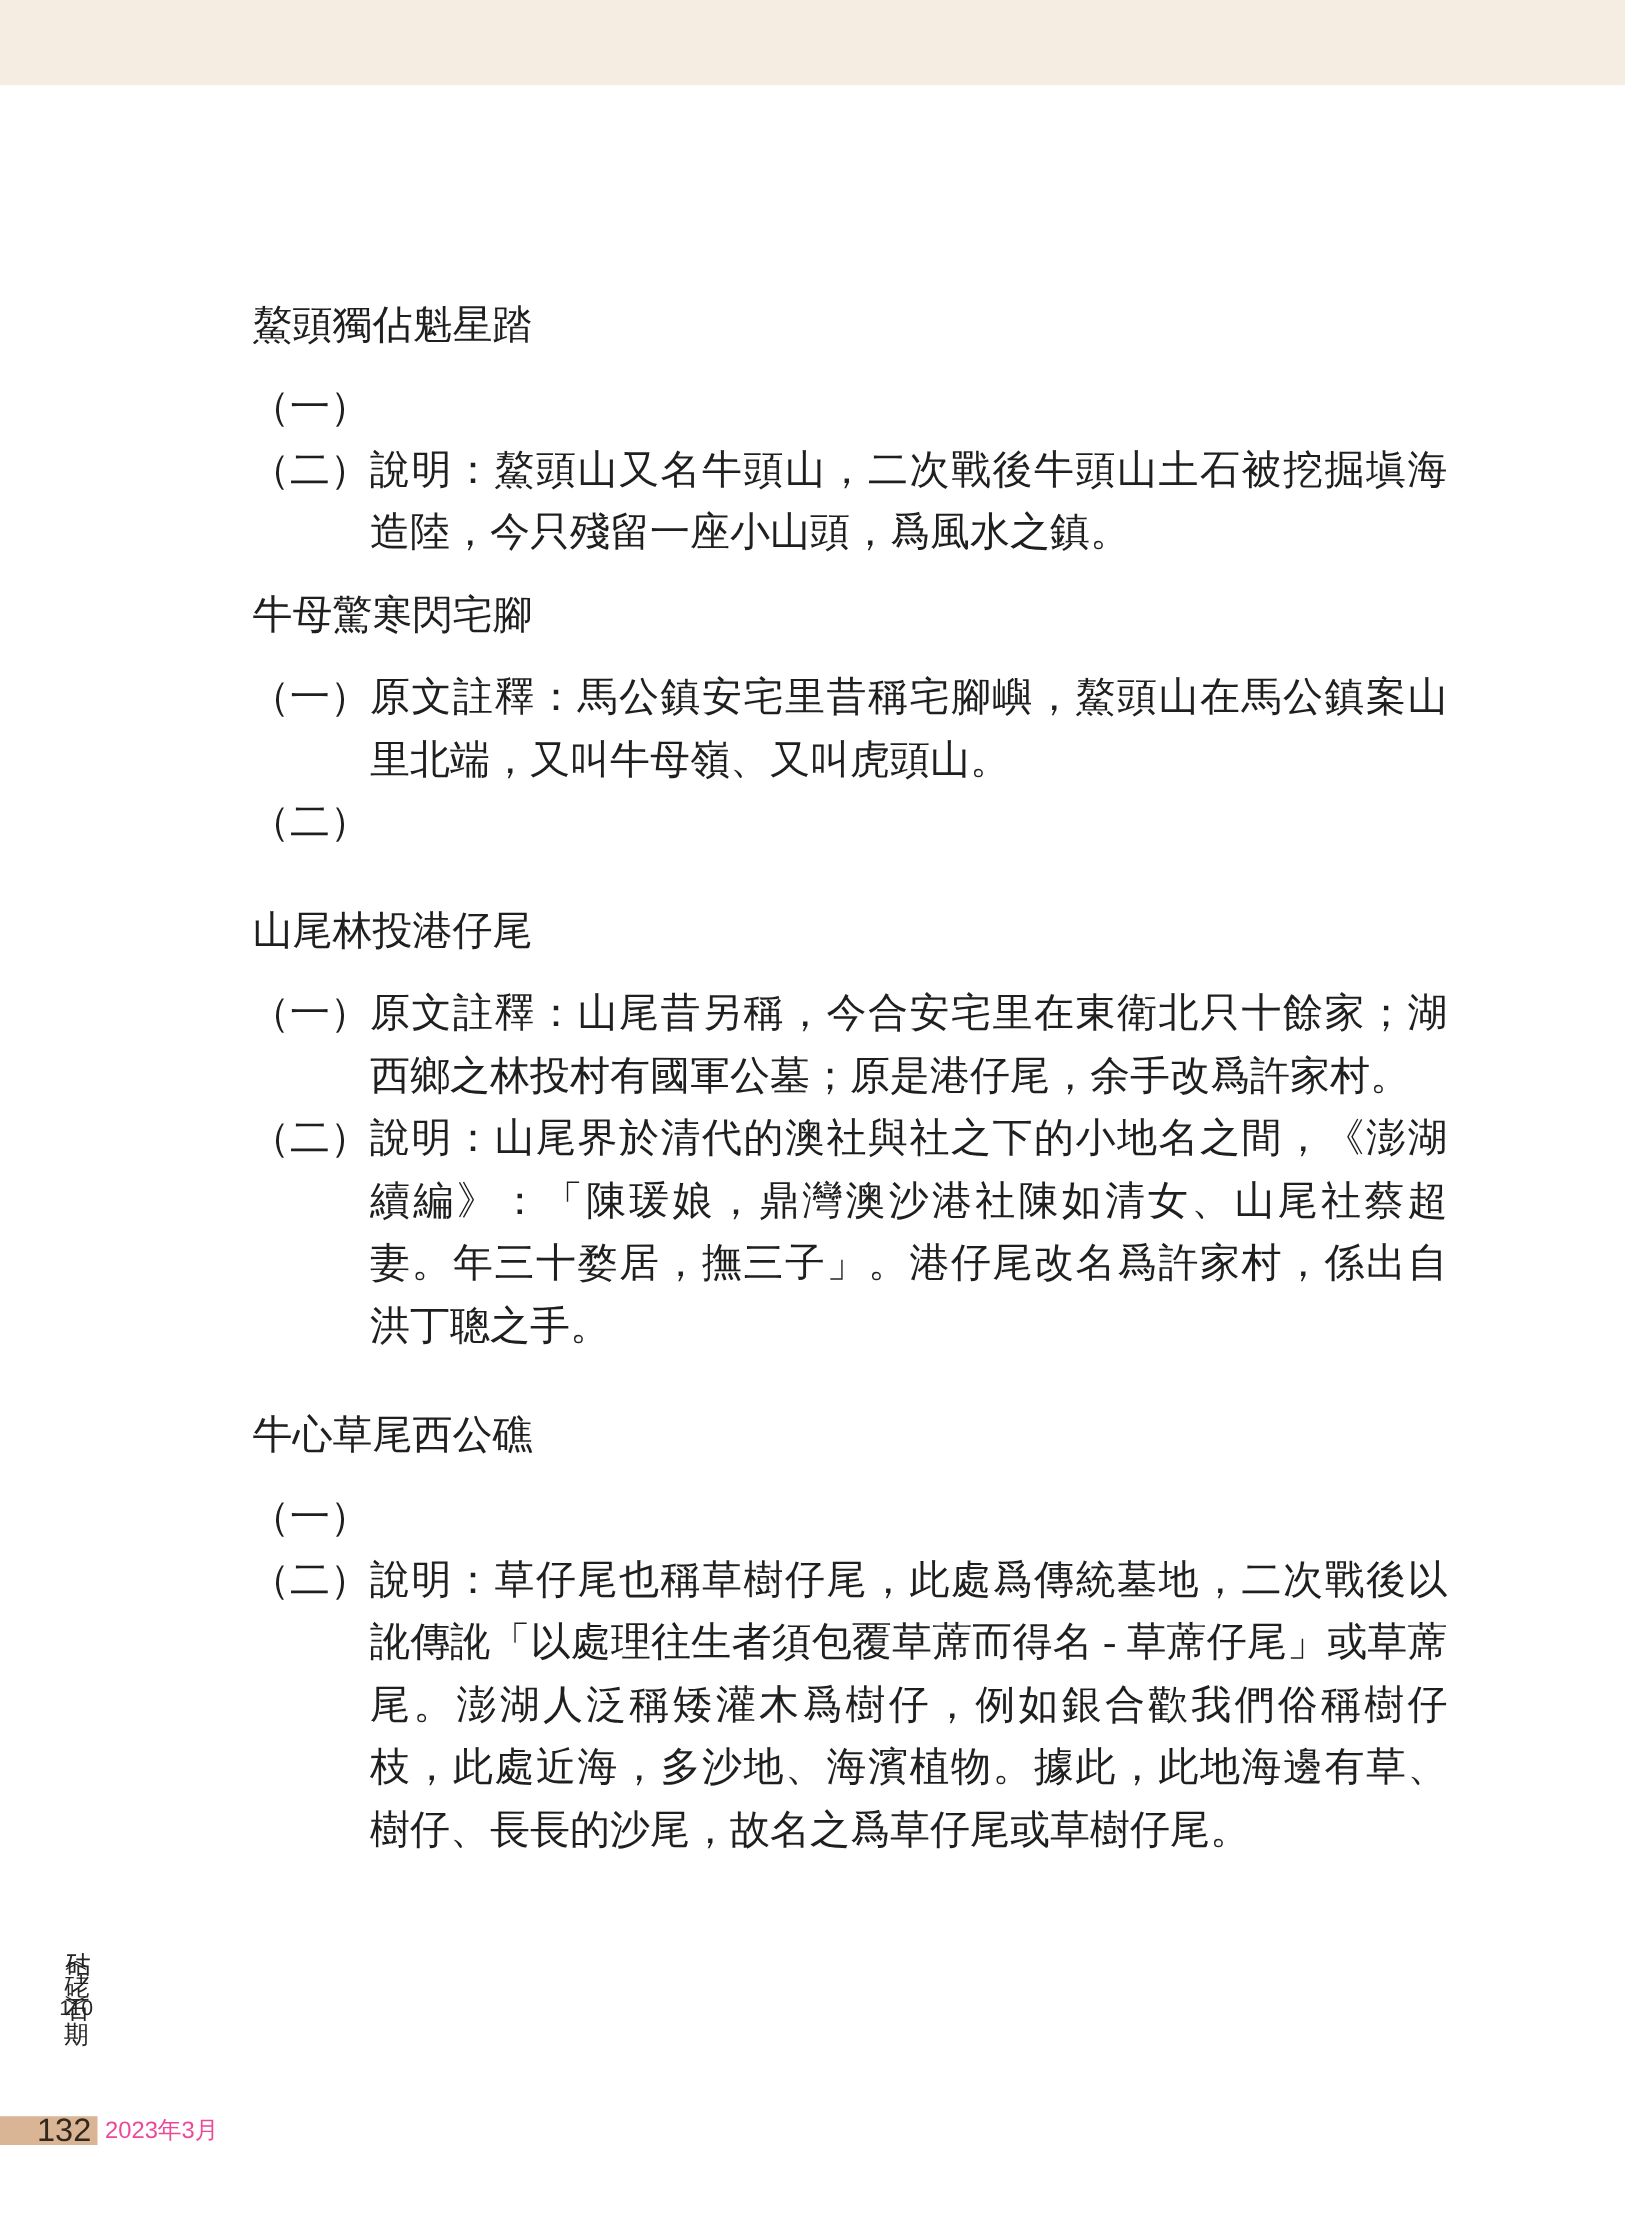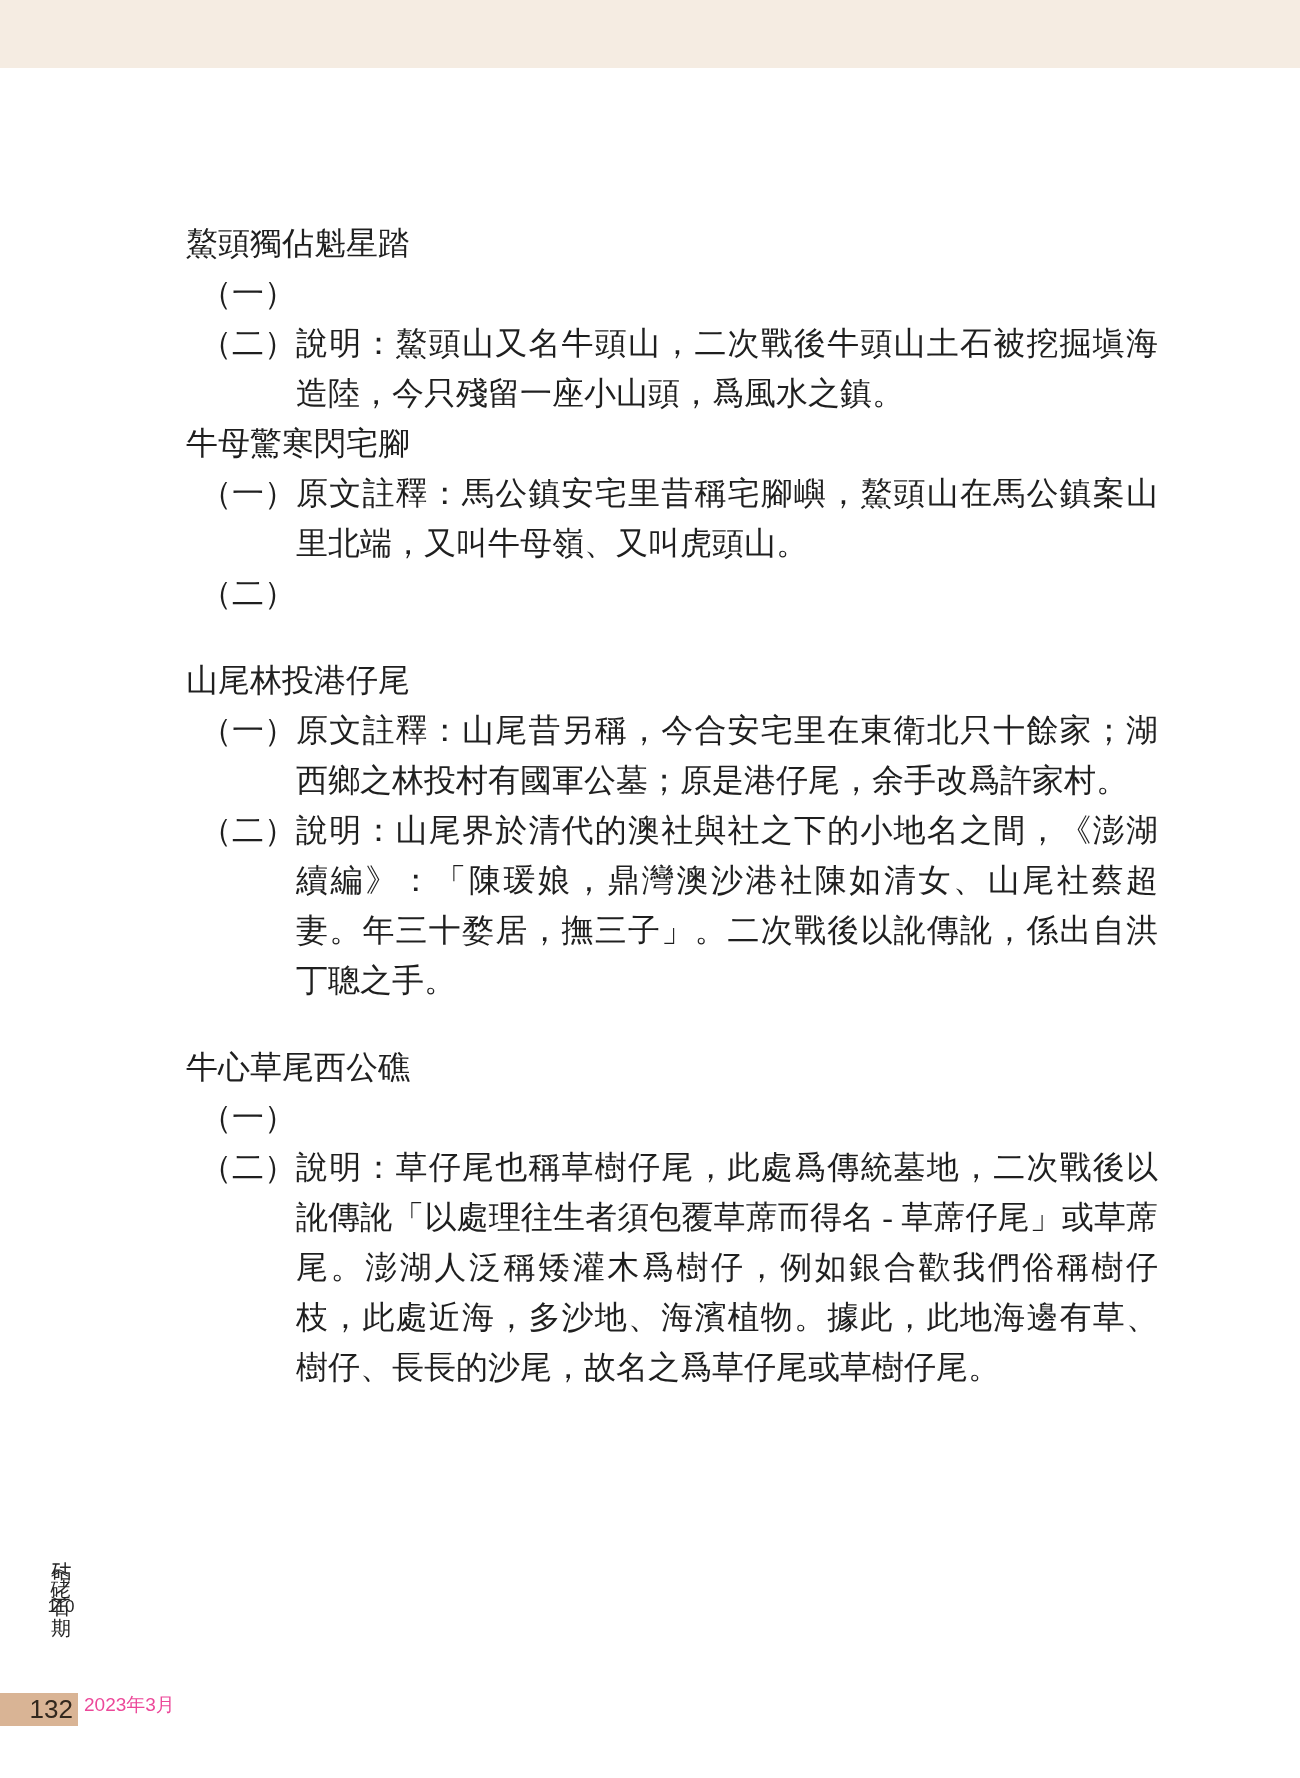--- a/index.html
+++ b/index.html
@@ -9,21 +9,21 @@
     overflow:hidden;
   }
   .top-band{
     position:absolute;left:0;top:0;width:1300px;height:68px;
   }
   .content{
     position:absolute;left:186px;top:218px;width:972px;
     font-size:32px;line-height:50px;
   }
   .heading{
-    margin:0;padding:0;font-size:32px;line-height:50px;font-weight:normal;
+    margin:16px;padding:0;font-size:32px;line-height:50px;font-weight:normal;
   }
   .gap-before{margin-top:37px;}
   .item{display:flex;align-items:flex-start;}
   .marker{
     flex:0 0 66px;margin-left:14px;white-space:nowrap;
   }
   .itext{
     flex:1;margin:0;padding:0;text-align:justify;text-justify:inter-ideograph;
   }
   .footer-title-col{
@@ -33,21 +33,21 @@
   .vert{
     writing-mode:vertical-rl;text-orientation:upright;
     font-size:20px;line-height:30px;letter-spacing:0px;
   }
   .issue-num{
     font-family:"Liberation Sans","DejaVu Sans",sans-serif;
     font-size:17px;line-height:19px;margin-top:14px;
   }
   .issue-suffix{font-size:20px;line-height:24px;}
   .page-band{
-    position:absolute;left:0;top:1693px;width:78px;height:33px;
+    position:absolute;left:0;top:1693px;width:78px;height:23px;
     display:flex;justify-content:flex-end;align-items:center;
   }
   .page-num{
     font-family:"Liberation Sans","DejaVu Sans",sans-serif;
     font-size:26px;line-height:23px;color:#32281e;padding-right:5px;
   }
   .footer-date{
     position:absolute;left:84px;top:1693px;height:23px;
     font-family:"Liberation Sans","DejaVu Sans",sans-serif;
     font-size:19px;line-height:23px;color:#ec4899;
@@ -83,21 +83,21 @@
   </section>
 
   <section class="sec gap-before">
     <h2 class="heading">山尾林投港仔尾</h2>
     <div class="item">
       <span class="marker">（一）</span>
       <p class="itext">原文註釋：山尾昔另稱，今合安宅里在東衛北只十餘家；湖西鄉之林投村有國軍公墓；原是港仔尾，余手改爲許家村。</p>
     </div>
     <div class="item">
       <span class="marker">（二）</span>
-      <p class="itext">說明：山尾界於清代的澳社與社之下的小地名之間，《澎湖續編》：「陳瑗娘，鼎灣澳沙港社陳如清女、山尾社蔡超妻。年三十婺居，撫三子」。二次戰後以訛傳訛，係出自洪丁聰之手。</p>
+      <p class="itext">說明：山尾界於清代的澳社與社之下的小地名之間，《澎湖續編》：「陳瑗娘，鼎灣澳沙港社陳如清女、山尾社蔡超妻。年三十婺居，撫三子」。港仔尾改名爲許家村，係出自洪丁聰之手。</p>
     </div>
   </section>
 
   <section class="sec gap-before">
     <h2 class="heading">牛心草尾西公礁</h2>
     <div class="item">
       <span class="marker">（一）</span>
     </div>
     <div class="item">
       <span class="marker">（二）</span>

